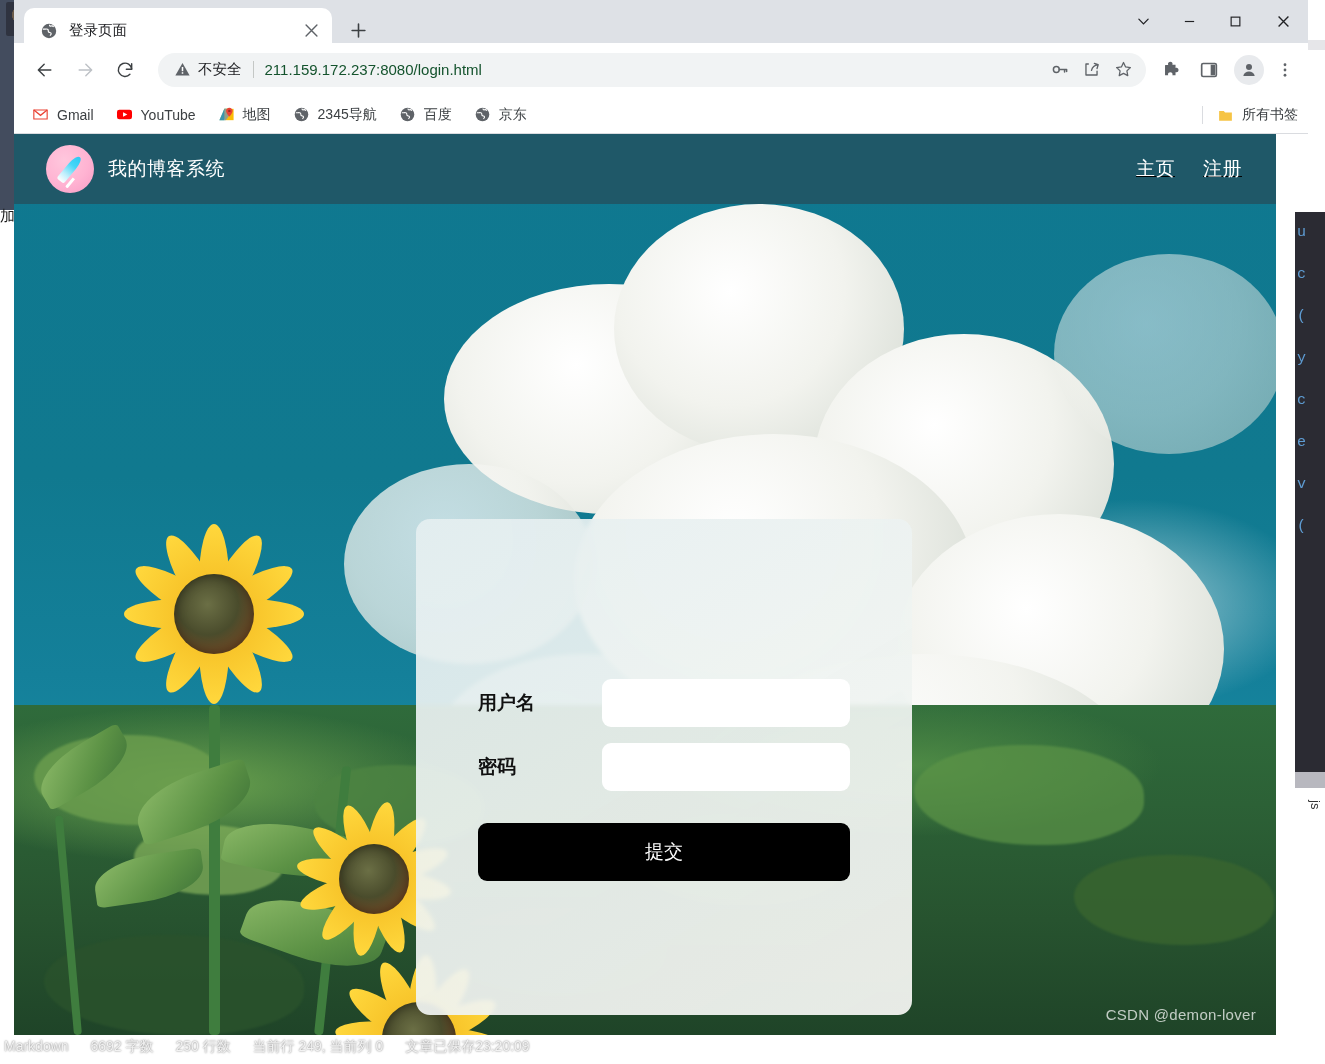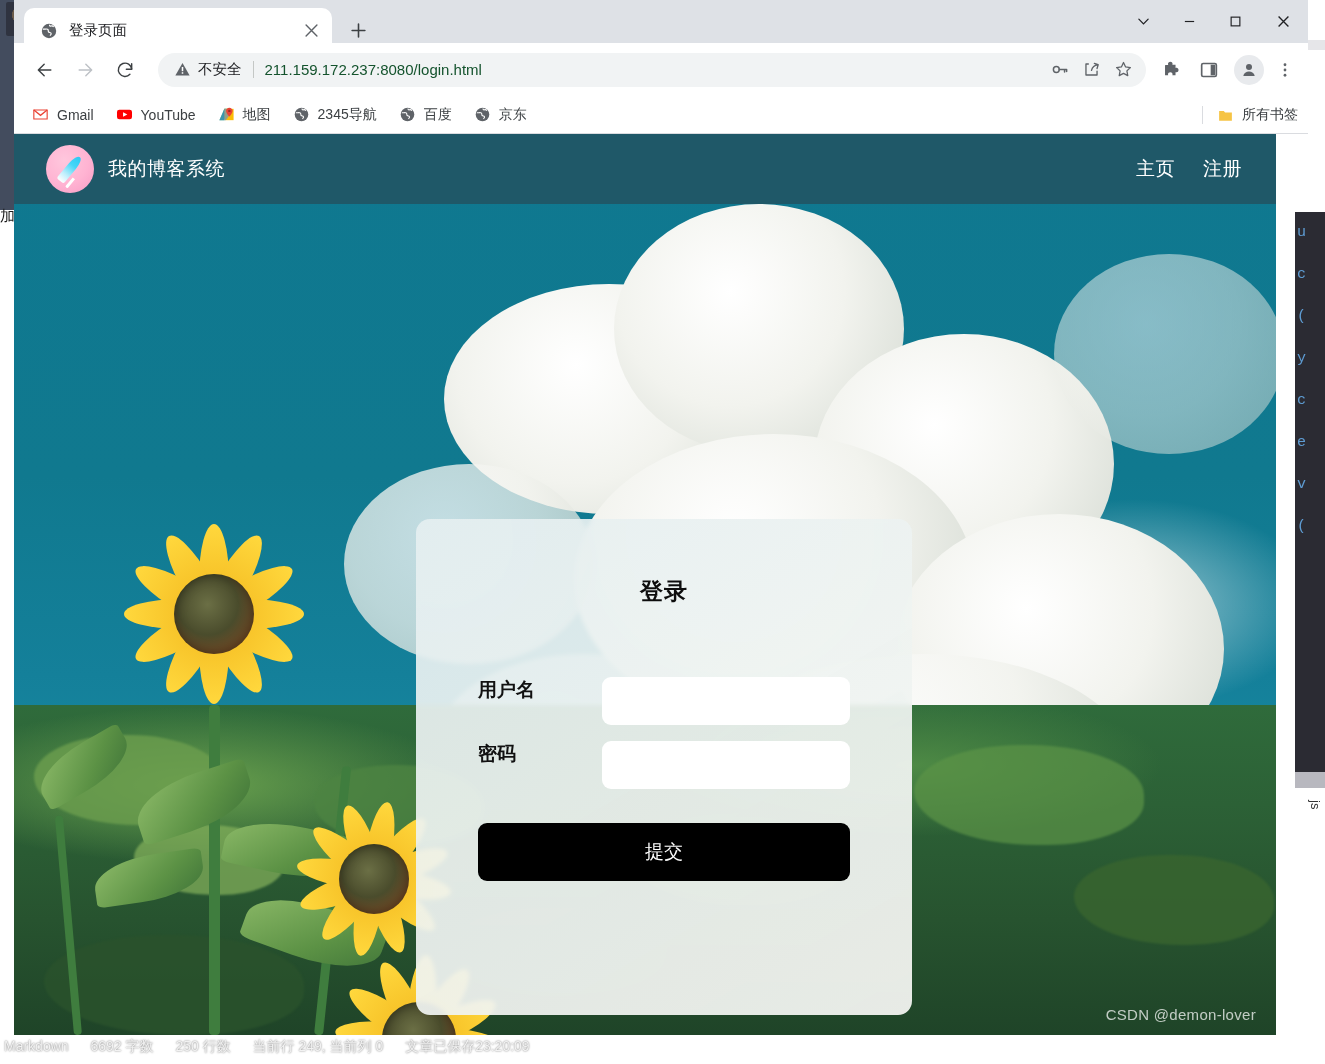--- a/index.html
+++ b/index.html
@@ -236,42 +236,42 @@
   .logo .quill-tip {
     position: absolute; left: 50%; top: 50%;
     width: 3px; height: 12px;
     transform: translate(-50%, 8px) rotate(40deg);
     background: #ffffff; border-radius: 0 0 2px 2px;
   }
   .brand-name {
     margin-left: 14px; color: #ffffff; font-size: 19px; font-weight: 500;
     letter-spacing: .5px;
   }
-  .site-nav { margin-left: auto; display: flex; align-items: center; gap: 28px; }
+  .site-nav { margin-left: auto; display: flex; align-items: center; gap: 28px; text-decoration: underline; }
   .site-nav a {
     color: #ffffff; font-size: 19px; text-decoration: none; letter-spacing: .5px;
   }
 
   
   .login-card {
     position: absolute; left: 402px; top: 385px;
     width: 496px; height: 496px;
     background: linear-gradient(150deg, rgba(228,238,240,.93) 0%, rgba(238,243,241,.93) 45%, rgba(243,244,240,.95) 100%);
     border-radius: 14px;
     z-index: 4;
     backdrop-filter: blur(2px);
   }
   .card-title {
     text-align: center; margin-top: 57px;
     font-size: 23px; font-weight: bold; color: #0d0d0d;
     letter-spacing: 1px;
   }
   .form { position: absolute; left: 0; top: 158px; width: 100%; }
   .form-row {
-    display: flex; height: 52px;
+    display: flex; align-items: center; height: 52px;
     padding: 0 62px 0 62px; margin-bottom: 12px;
   }
   .form-row label {
     width: 124px; flex: 0 0 124px;
     font-size: 19px; font-weight: bold; color: #111111;
   }
   .form-row input {
     flex: 1; height: 48px; border: none; outline: none;
     background: #ffffff; border-radius: 9px;
     font-size: 16px; padding: 0 14px;
@@ -622,21 +622,20 @@
         </div>
         <span class="brand-name">我的博客系统</span>
       </div>
       <nav class="site-nav">
         <a href="#">主页</a>
         <a href="#">注册</a>
       </nav>
     </div>
 
     <div class="login-card">
-      <div class="card-title">登录</div>
       <form class="form">
         <div class="form-row">
           <label>用户名</label>
           <input type="text" value="" placeholder="" style="">
         </div>
         <div class="form-row">
           <label>密码</label>
           <input type="password" value="" placeholder="" style="">
         </div>
         <div class="submit-wrap">

